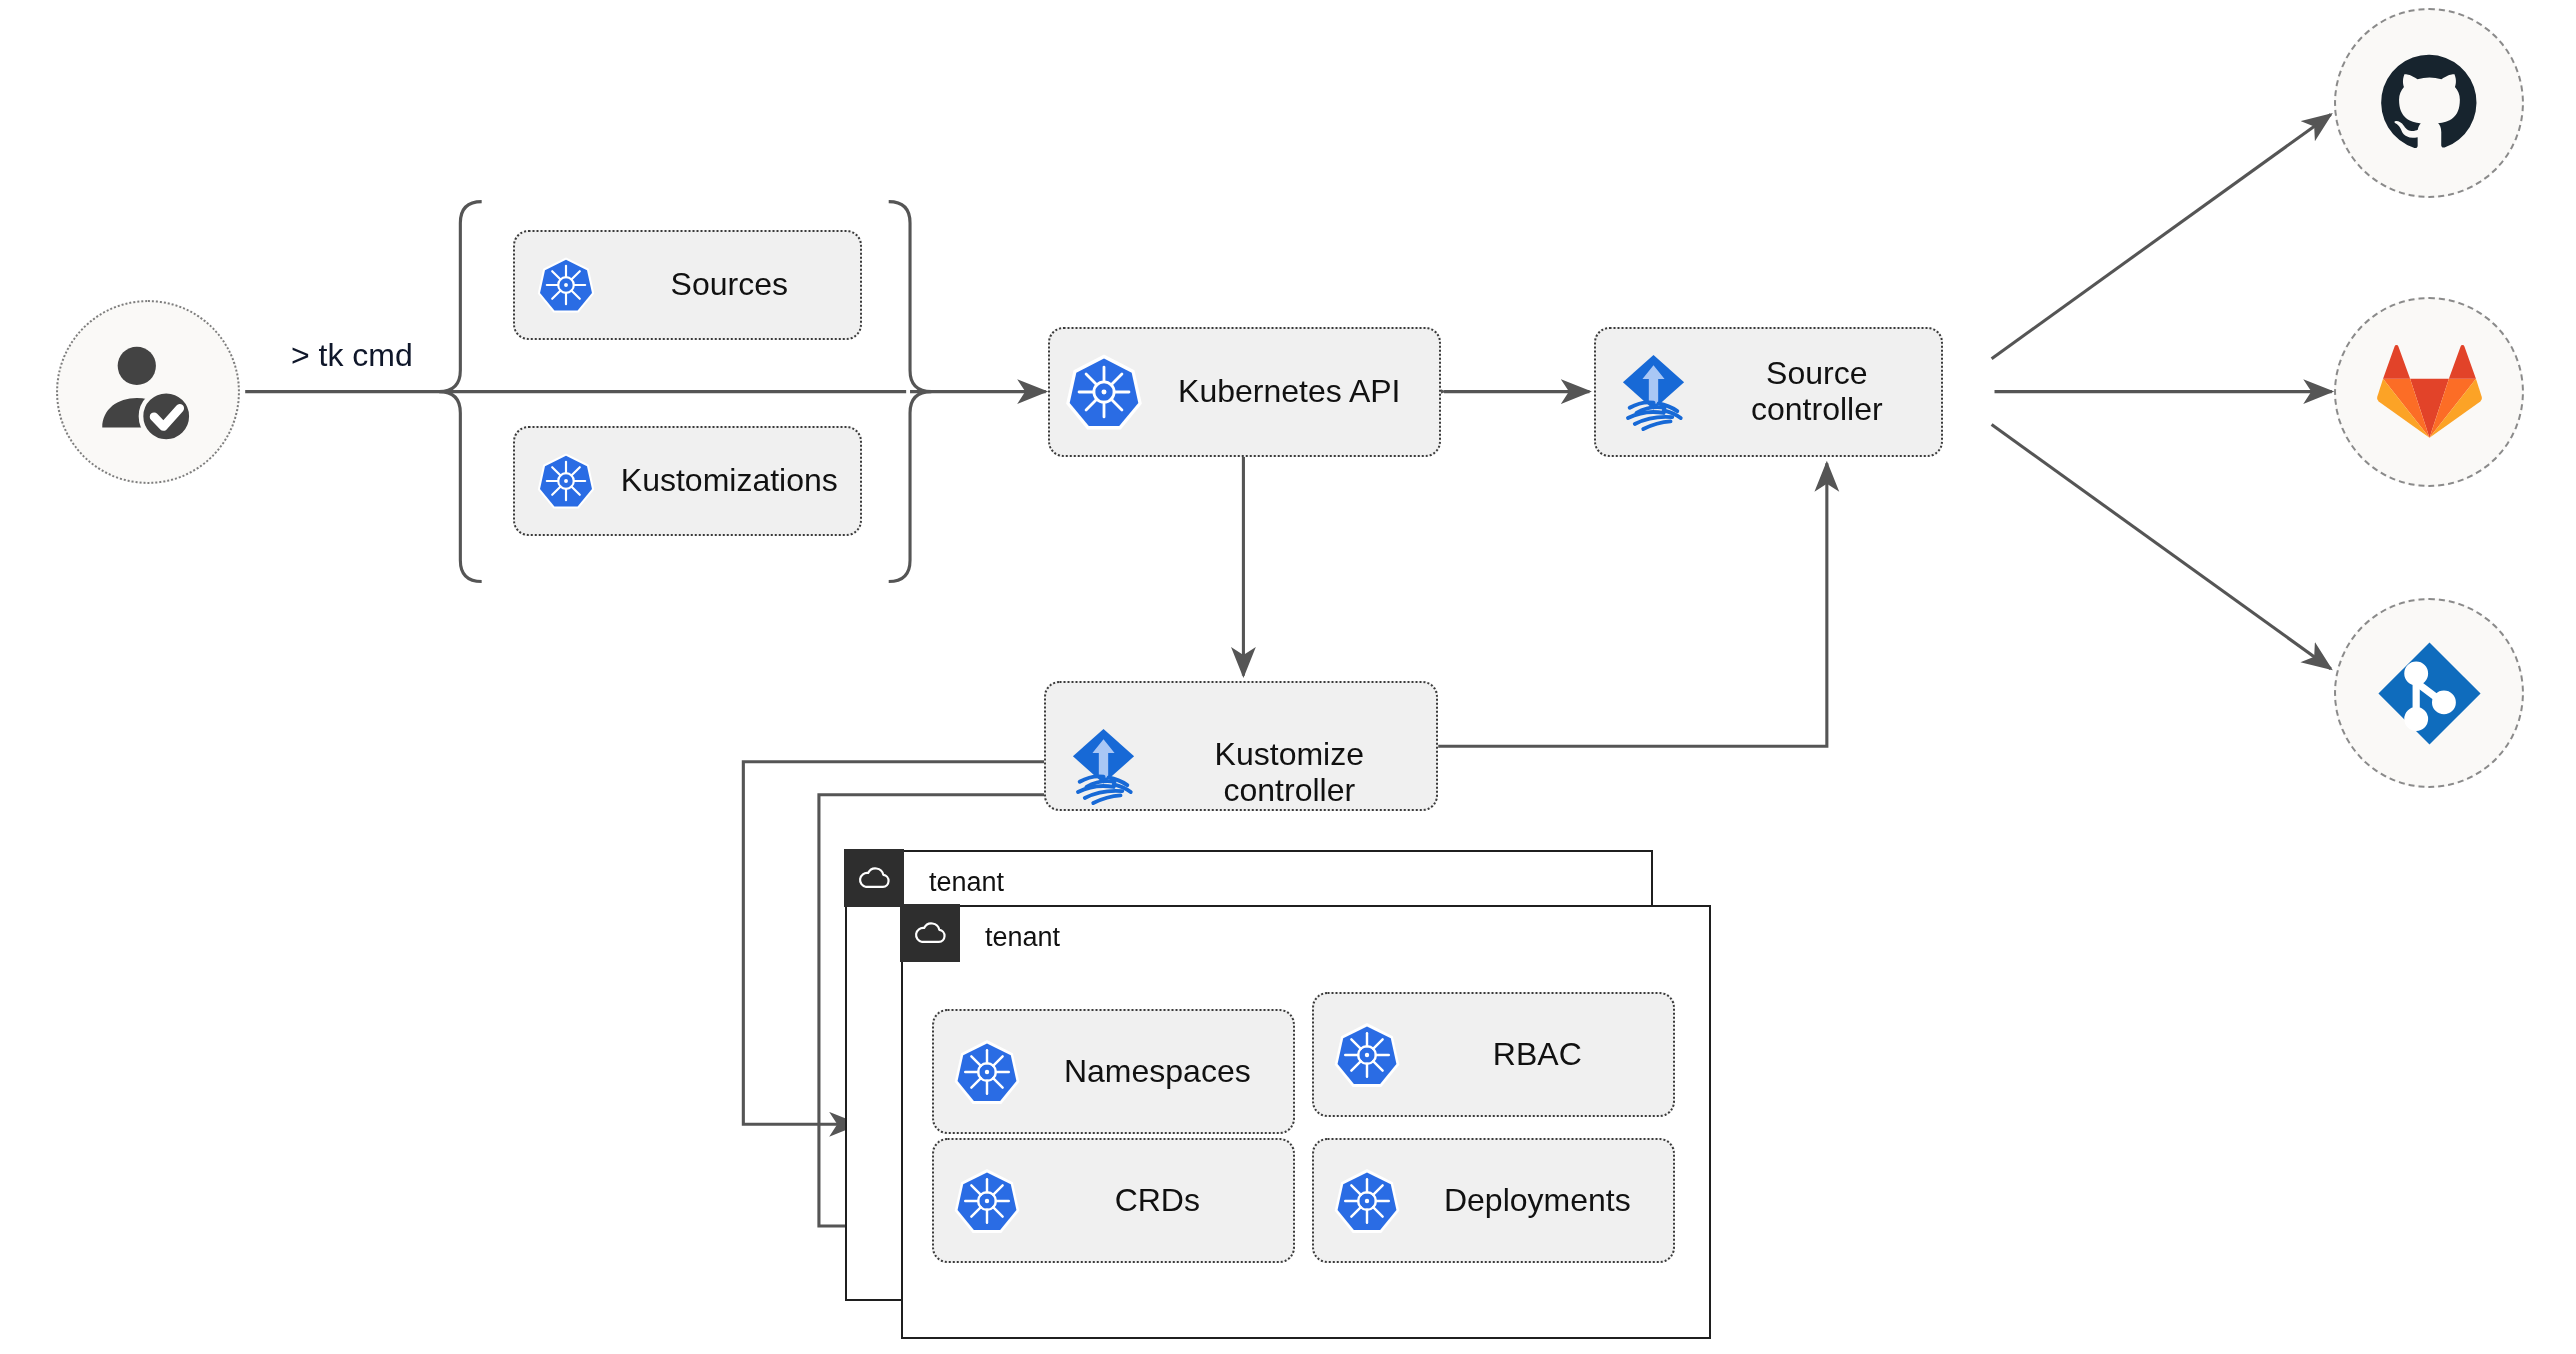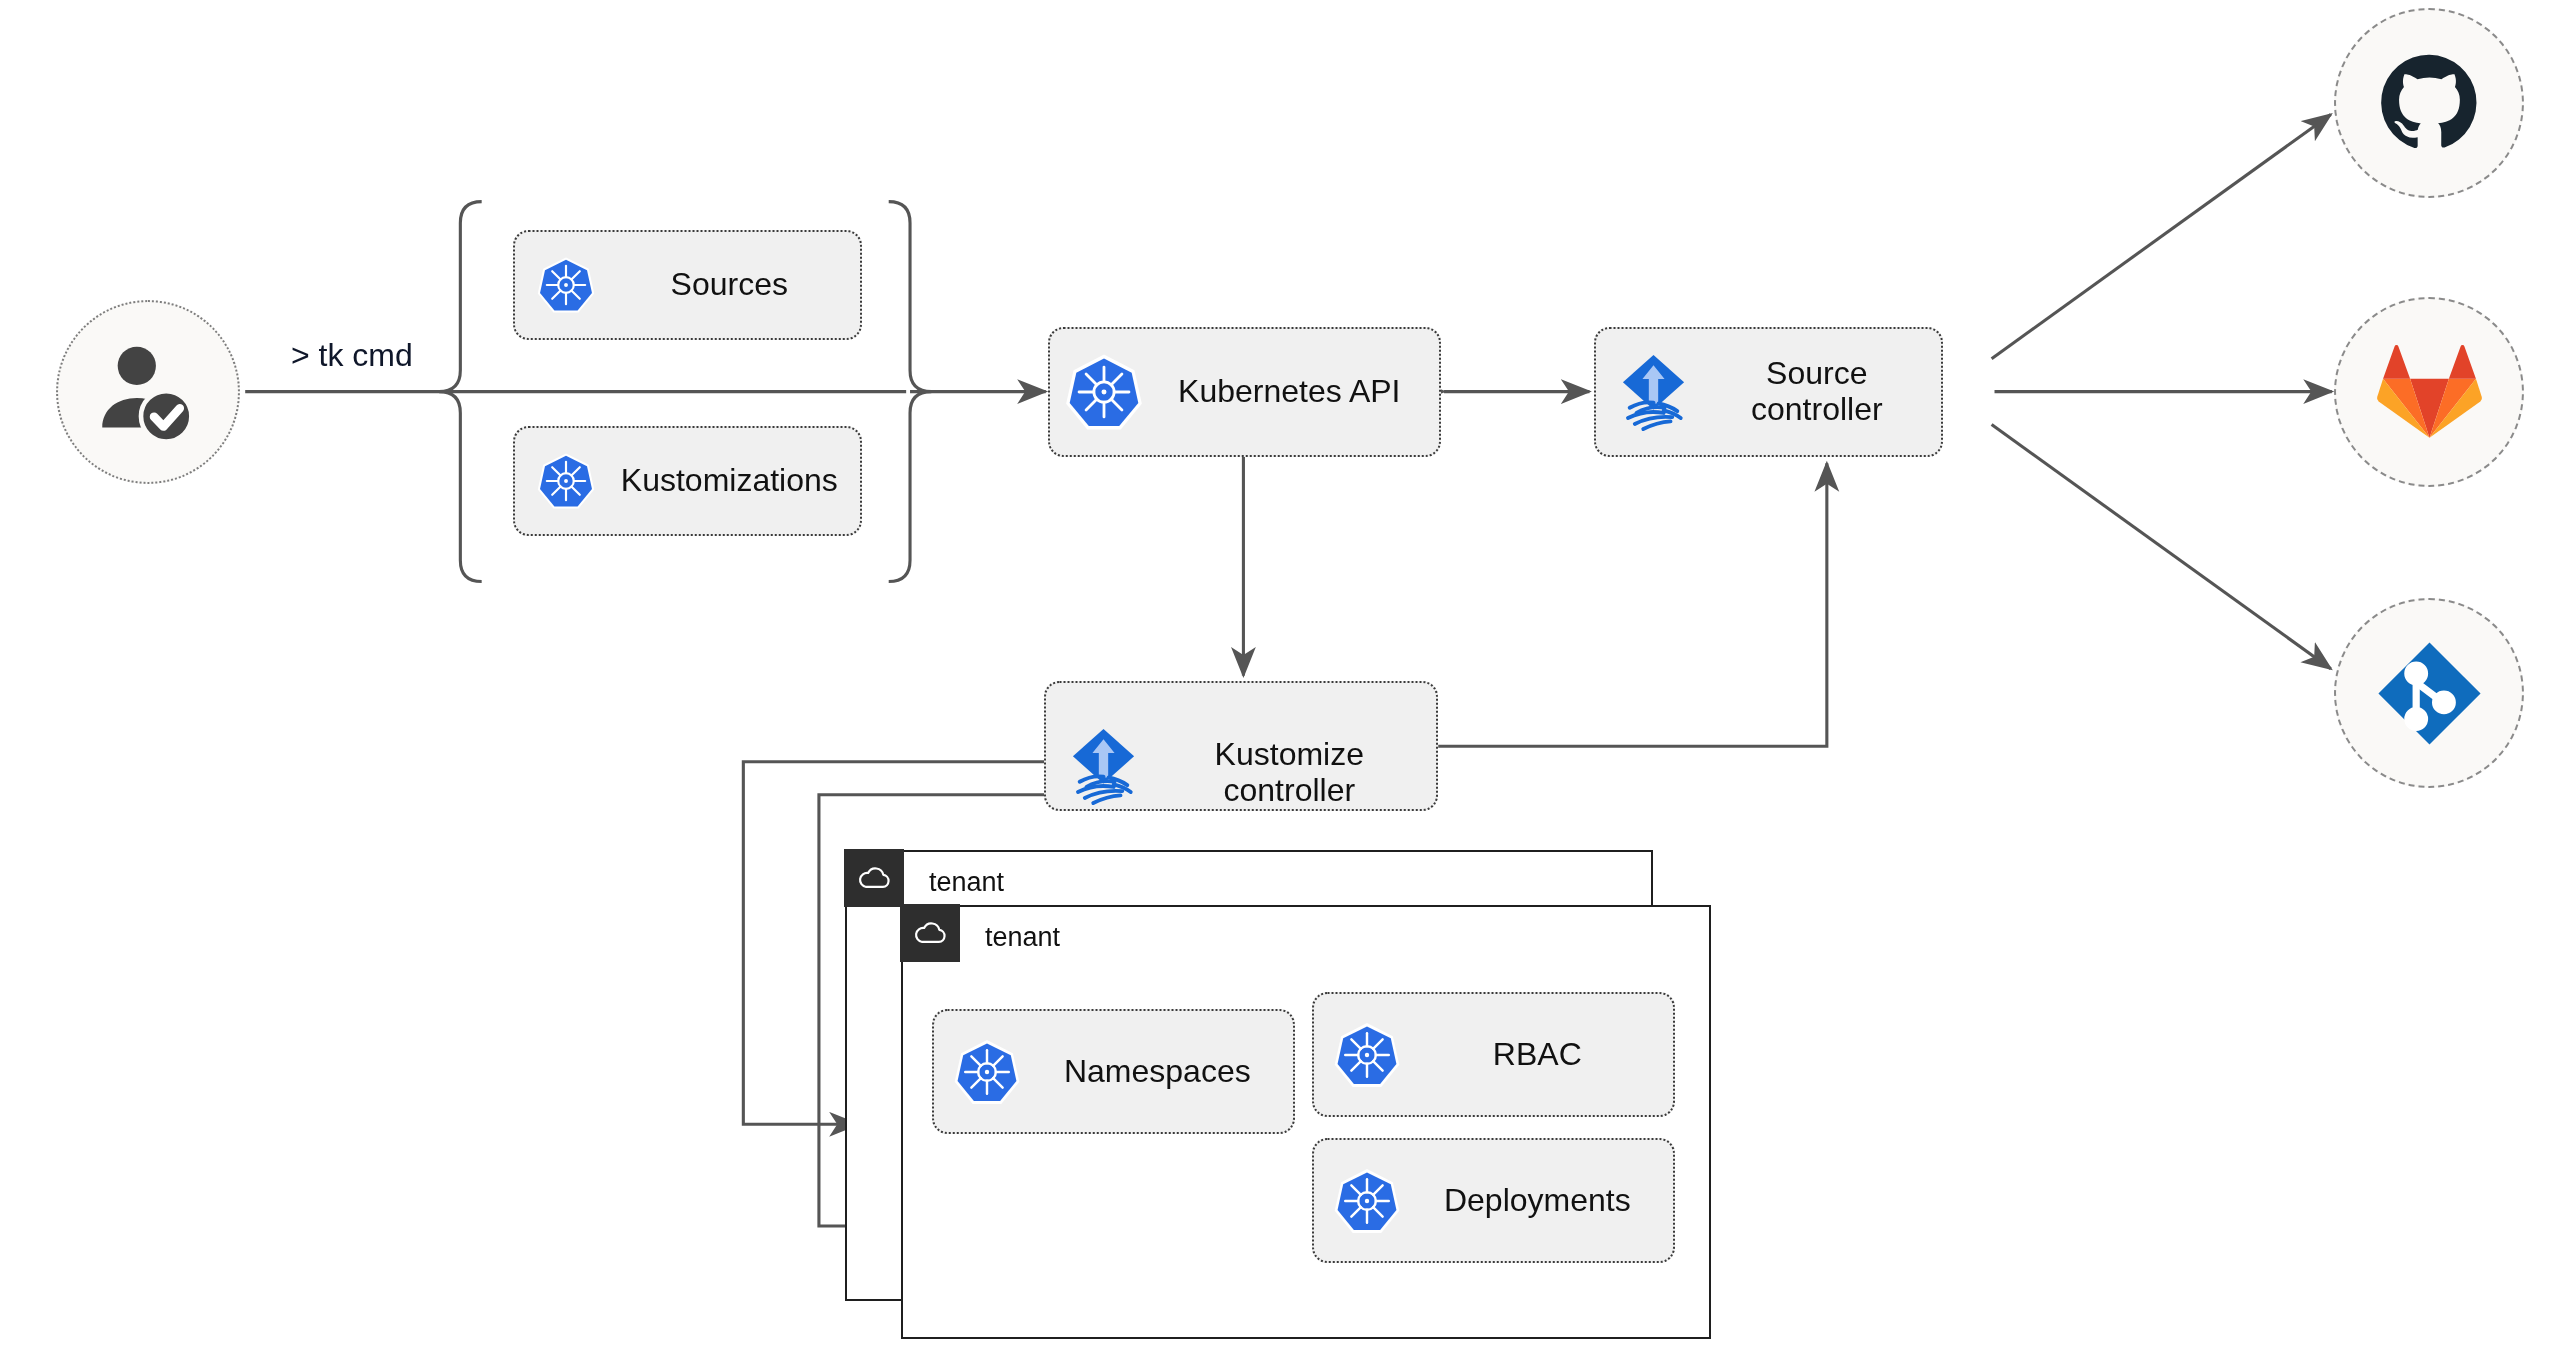--- a/index.html
+++ b/index.html
@@ -316,20 +316,41 @@
             <path d="M41 41 L27 27"></path>
               <path d="M59 59 L73 73"></path>
             <path d="M59 41 L73 27"></path>
               <path d="M41 59 L27 73"></path>
           </g>
         </svg>
       </span>
       <span class="lbl">RBAC</span>
     </div>
 
+    <div class="dotted-box" style="position:absolute;left:29px;top:231px;width:359px;height:121px;">
+      <span class="ico" style="width:105px;">
+        <svg width="68" height="68" viewBox="0 0 100 100">
+          <path d="M50 3 L88 22.5 L97.5 64.5 L71 97 L29 97 L2.5 64.5 L12 22.5 Z" fill="#ffffff"></path>
+          <path d="M50 8 L85 25.5 L93.3 63.3 L69.3 92.5 L30.7 92.5 L6.7 63.3 L15 25.5 Z" fill="#2a6ce4"></path>
+          <g fill="none" stroke="#ffffff" stroke-width="3.6" stroke-linecap="round">
+            <circle cx="50" cy="50" r="13"></circle>
+            <circle cx="50" cy="50" r="3.2" fill="#ffffff" stroke="none"></circle>
+            <path d="M50 37 L50 18"></path>
+              <path d="M50 63 L50 82"></path>
+            <path d="M37 50 L18 50"></path>
+              <path d="M63 50 L82 50"></path>
+            <path d="M41 41 L27 27"></path>
+              <path d="M59 59 L73 73"></path>
+            <path d="M59 41 L73 27"></path>
+              <path d="M41 59 L27 73"></path>
+          </g>
+        </svg>
+      </span>
+      <span class="lbl">CRDs</span>
+    </div>
 
     <div class="dotted-box" style="position:absolute;left:409px;top:231px;width:359px;height:121px;">
       <span class="ico" style="width:105px;">
         <svg width="68" height="68" viewBox="0 0 100 100">
           <path d="M50 3 L88 22.5 L97.5 64.5 L71 97 L29 97 L2.5 64.5 L12 22.5 Z" fill="#ffffff"></path>
           <path d="M50 8 L85 25.5 L93.3 63.3 L69.3 92.5 L30.7 92.5 L6.7 63.3 L15 25.5 Z" fill="#2a6ce4"></path>
           <g fill="none" stroke="#ffffff" stroke-width="3.6" stroke-linecap="round">
             <circle cx="50" cy="50" r="13"></circle>
             <circle cx="50" cy="50" r="3.2" fill="#ffffff" stroke="none"></circle>
             <path d="M50 37 L50 18"></path>

